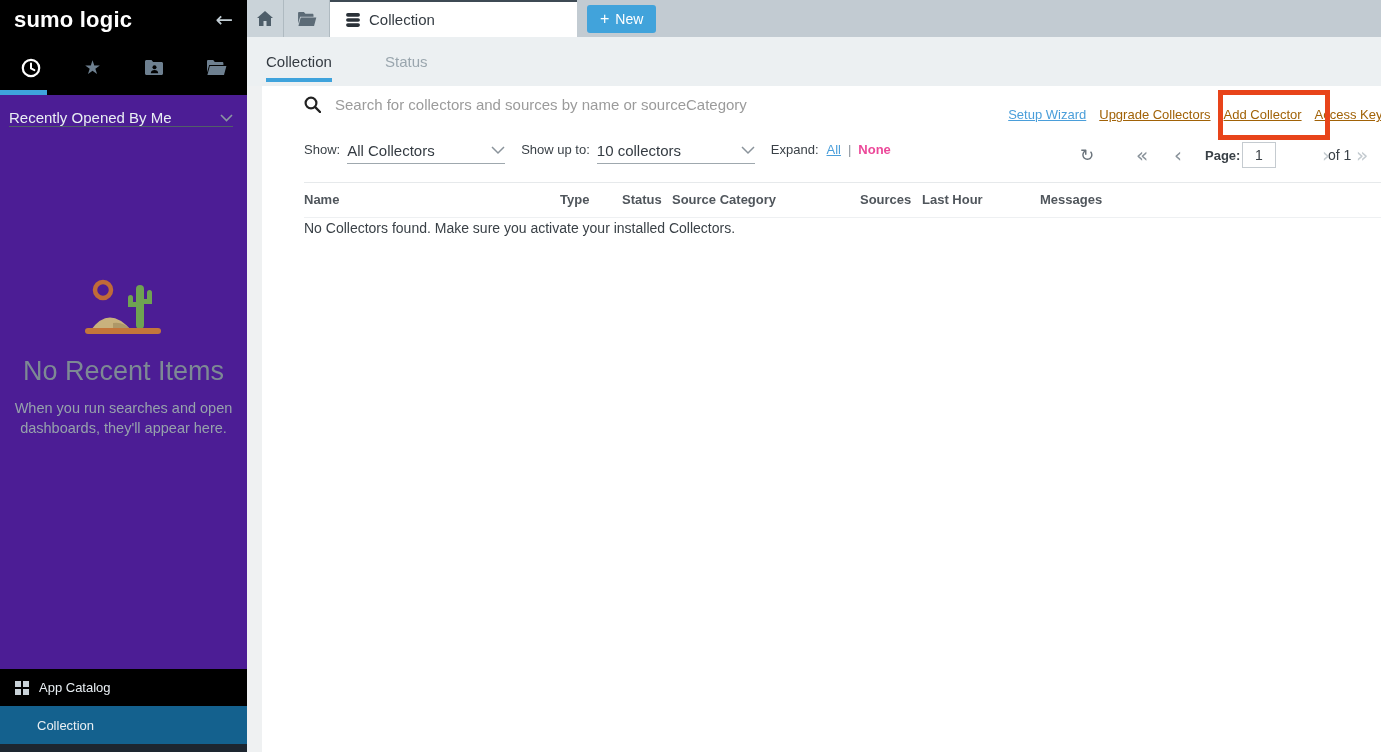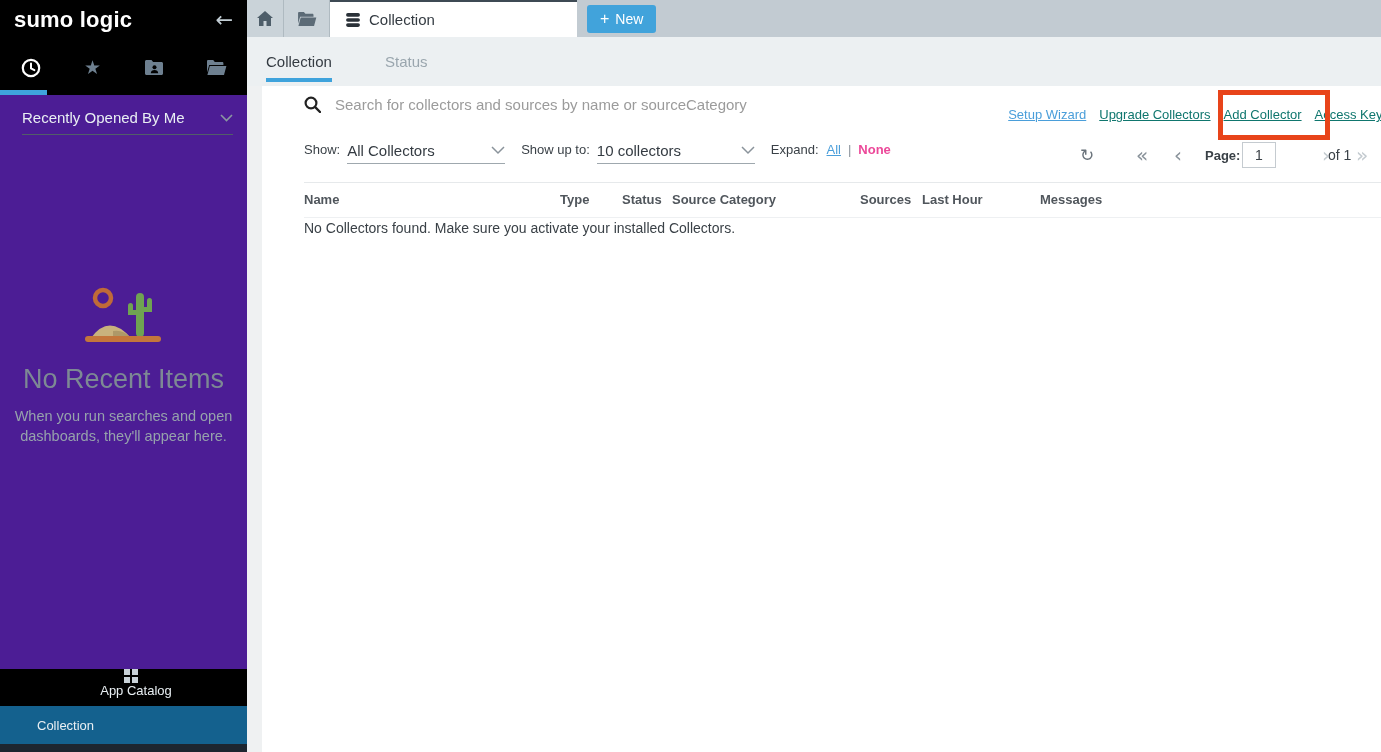--- a/index.html
+++ b/index.html
@@ -9,30 +9,30 @@
 
   
   .sidebar { position:absolute; left:0; top:0; width:247px; height:752px; background:#4c1d95; }
   .sb-head { height:40px; background:#000; display:flex; align-items:center; padding:0 14px; }
   .sb-logo { color:#fff; font-size:22px; font-weight:bold; letter-spacing:.2px; flex:1; }
   .sb-collapse { color:#C2CDD4; font-size:21px; cursor:pointer; font-family:"DejaVu Sans", sans-serif; }
   .sb-icons { position:relative; height:55px; background:#000; display:flex; }
   .sb-icons .cell { flex:1; display:flex; align-items:center; justify-content:center; cursor:pointer; }
   .sb-active-bar { position:absolute; left:0; bottom:0; width:47px; height:5px; background:#3FA3DC; }
   .star-glyph { font-size:19px; color:#6E8090; font-family:"DejaVu Sans", sans-serif; line-height:1; }
-  .sb-dropdown { margin:14px 14px 0 22px; padding-bottom:8px; border-bottom:1px solid #515E68;
+  .sb-dropdown { margin:14px 14px 0 9px; padding-bottom:0; border-bottom:1px solid #515E68;
                  display:flex; align-items:center; cursor:pointer; }
   .sb-dropdown span.lbl { flex:1; color:#E9EFF3; font-size:15px; }
   .sb-illustration { margin-top:150px; text-align:center; }
   .sb-empty-title { margin-top:17px; text-align:center; color:#7D8994; font-size:27px; font-weight:400; }
   .sb-empty-sub { margin:12px auto 16px; width:220px; text-align:center; color:#96A2AC; font-size:14.5px; line-height:1.35; }
   .sb-nav { position:absolute; left:0; bottom:0; width:247px; }
   .sb-nav-row { display:flex; align-items:center; padding-left:15px; cursor:pointer; }
   .sb-nav-row .nav-label { color:#E9EFF3; font-size:13px; margin-left:10px; }
-  .row-appcatalog { height:37px; background:#000;flex-direction:column; }
+  .row-appcatalog { height:37px; background:#000; }
   .row-managedata { height:40px; background:#596169; }
   .row-collection { height:38px; background:#14618E; padding-left:37px; }
   .row-collection .nav-label { margin-left:0; }
   .sb-nav-filler { height:8px; background:#1D2630; }
 
   
   .main { position:absolute; left:247px; top:0; width:1134px; height:752px; }
 
   .tabstrip { position:relative; height:37px; background:#C2CBD2; display:flex; align-items:stretch; }
   .icon-tab { background:#CAD3D9; border-right:1px solid #AFBAC1; display:flex; align-items:center; justify-content:center; cursor:pointer; }
@@ -50,21 +50,21 @@
   .subtab.inactive { left:138px; color:#9AA6AE; }
   .subtab-underline { position:absolute; left:19px; top:41px; width:66px; height:4px; background:#3FA3DC; }
 
   .content { position:absolute; left:15px; top:86px; width:1119px; height:666px; background:#fff; }
 
   .search-row { position:absolute; left:42px; top:10px; display:flex; align-items:center; gap:14px; }
   .search-input { border:none; outline:none; width:560px; font-size:15px; color:#444; font-family:"Liberation Sans",sans-serif; background:transparent; }
   .search-input::placeholder { color:#9B9B9B; opacity:1; }
 
   .links-row { position:absolute; top:21px; right:-8px; display:flex; gap:13px; white-space:nowrap; }
-  .links-row a { font-size:13px; color:#0f766e; text-decoration:underline; cursor:pointer; }
+  .links-row a { font-size:13px; color:#a16207; text-decoration:underline; cursor:pointer; }
   .links-row a.blue { color:#4A9EDA; }
 
   .annotation-box { position:absolute; left:956px; top:4px; width:112px; height:50px; border:5px solid #E8441A; z-index:20; pointer-events:none; }
 
   .controls-row { position:absolute; left:42px; top:56px; height:30px; display:flex; align-items:flex-start; }
   .ctl-label { font-size:13px; color:#3A4147; }
   .dropdown { display:flex; align-items:center; border-bottom:1px solid #9FA8AE; padding-bottom:4px; margin-left:7px; cursor:pointer; }
   .dropdown .val { font-size:15px; color:#343B42; }
   .dd-show { width:158px; } .dd-limit { width:158px; }
   .dropdown .chev { margin-left:auto; }

